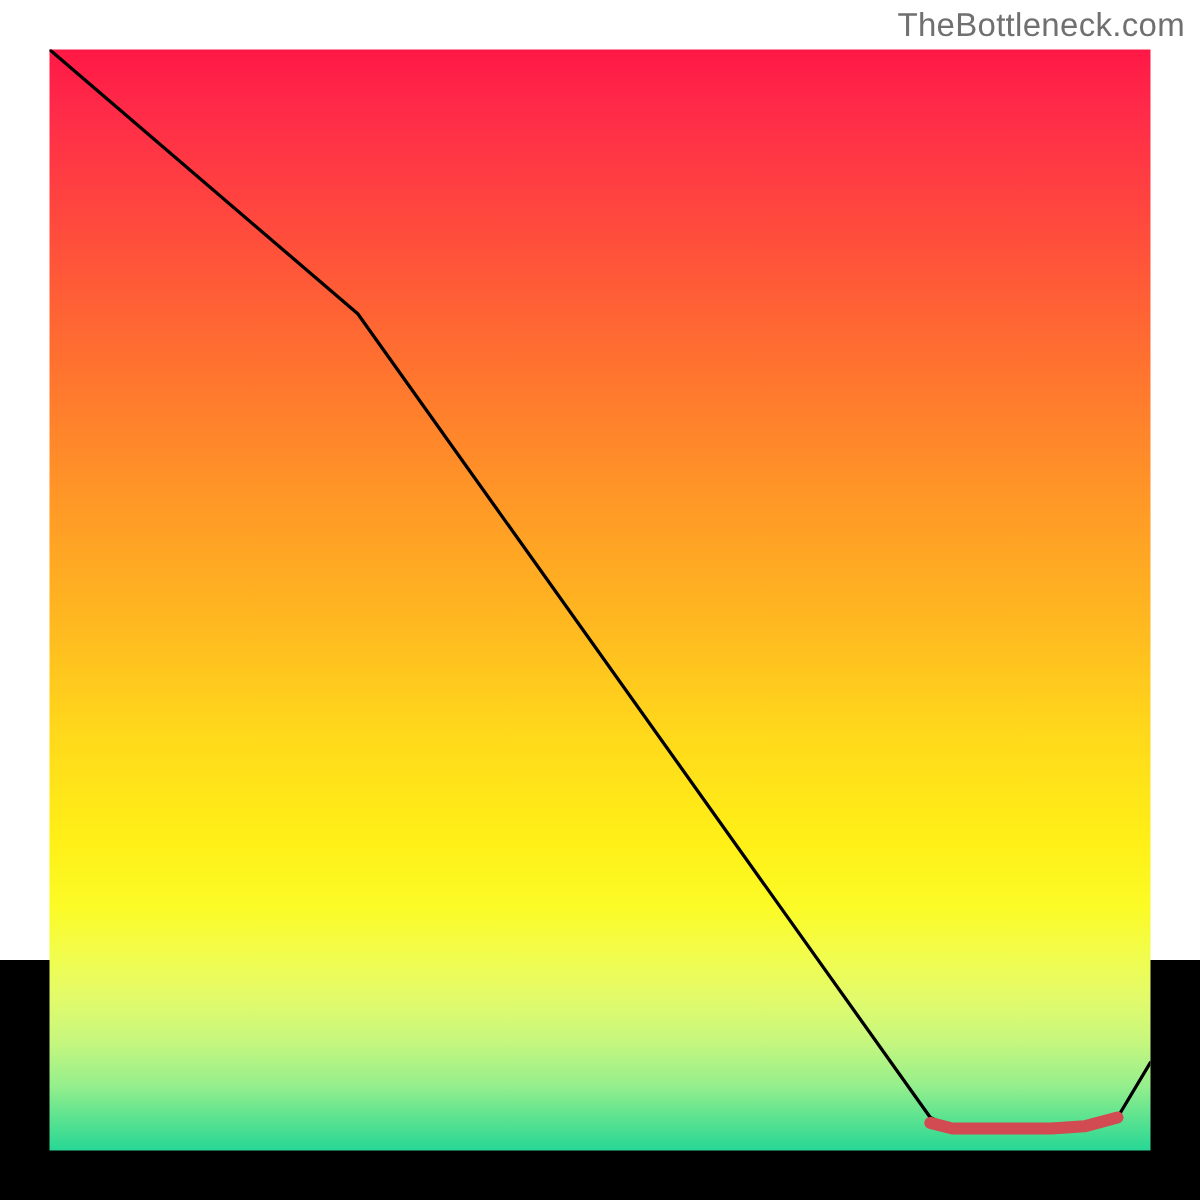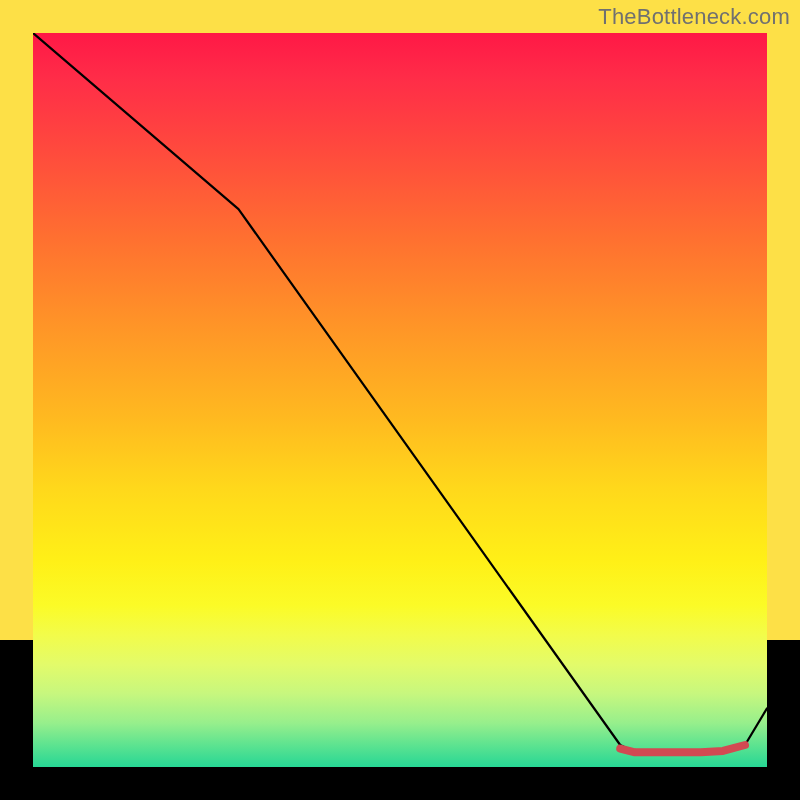--- a/index.html
+++ b/index.html
@@ -8,21 +8,21 @@
     width: 800px;
     height: 800px;
     background: #000;
     overflow: hidden;
     font-family: Arial, Helvetica, sans-serif;
   }
   .frame {
     position: relative;
     width: 800px;
     height: 640px;
-    background: #fde047;
+    background: #ffffff;
   }
   .watermark {
     position: absolute;
     top: 4px;
     right: 10px;
     color: #707070;
     font-size: 22px;
     font-weight: 500;
     letter-spacing: 0.2px;
     z-index: 5;

